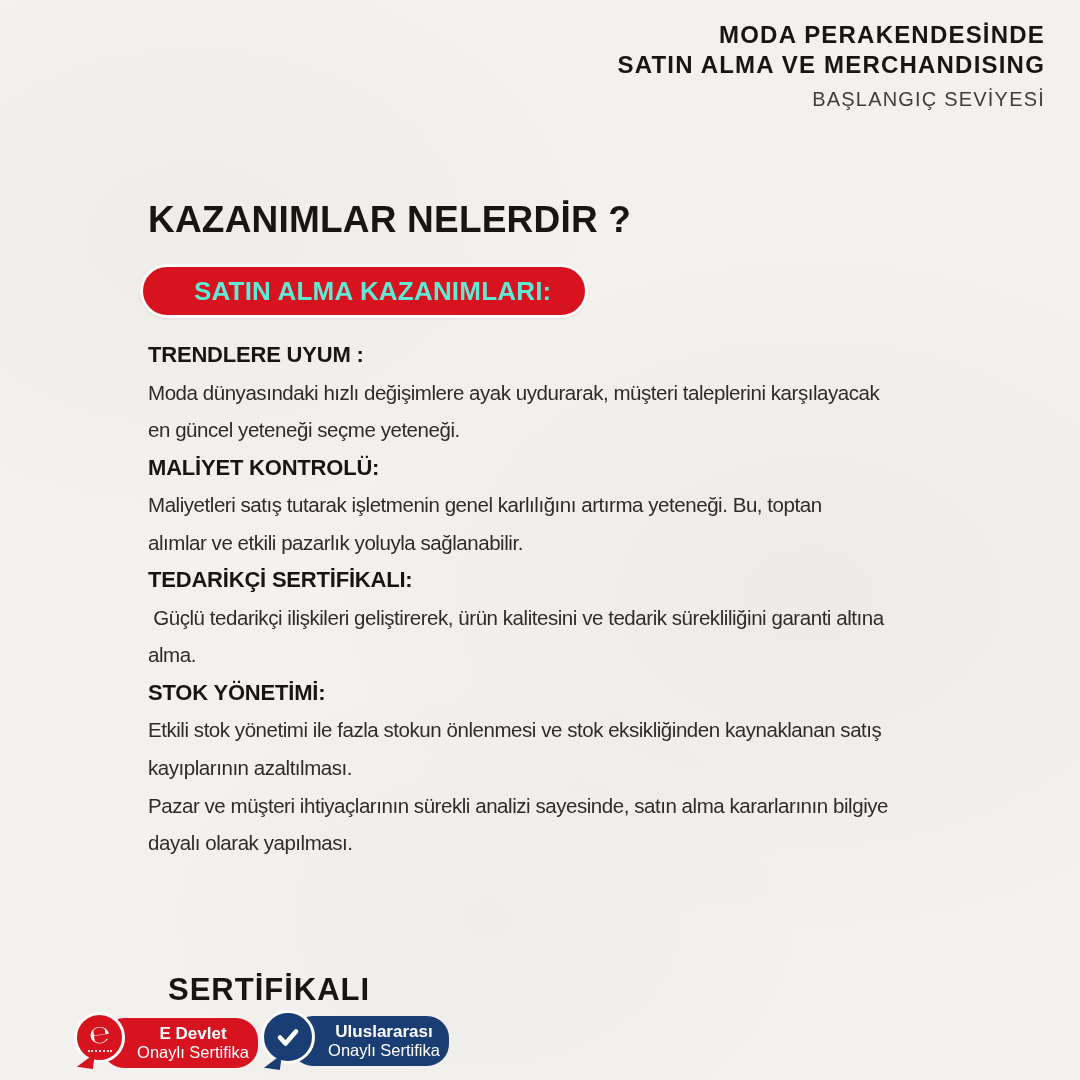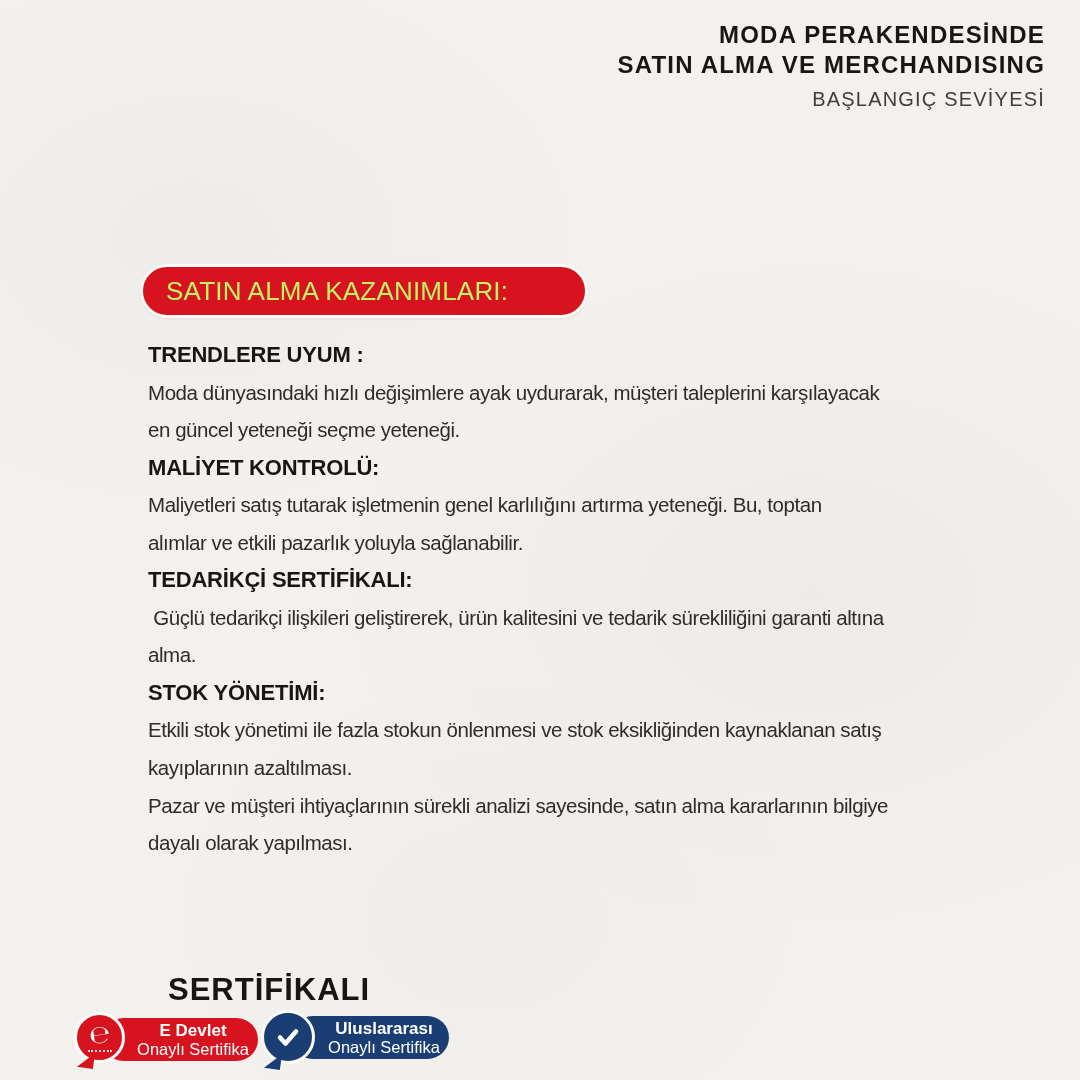--- a/index.html
+++ b/index.html
@@ -41,41 +41,41 @@
     color:var(--heading-text);
   }
   
   .pill{
     position:absolute;left:140px;top:264px;width:448px;height:54px;
     background:var(--red);border:3px solid #fdfcfa;border-radius:30px;
     display:flex;align-items:center;padding-left:23px;
     box-shadow:0 1px 2px rgba(0,0,0,0.08);
   }
   .pill-label{
-    color:#bef264;font-size:26px;font-weight:400;letter-spacing:0.2px;white-space:pre;
+    color:#5eead4;font-size:26px;font-weight:700;letter-spacing:0.2px;white-space:pre;margin-left:28px;
   }
   
   .content{position:absolute;left:148px;top:336px;width:900px;}
   .line{line-height:37.55px;white-space:pre;}
   .sec-heading{
     font-size:22px;font-weight:700;letter-spacing:-0.2px;color:var(--heading-text);
   }
   .sec-body{
     font-size:20.5px;font-weight:400;letter-spacing:-0.45px;color:var(--body-text);
   }
   
   .cert-heading{
     position:absolute;left:168px;top:972px;
     font-size:31px;font-weight:700;letter-spacing:1px;color:var(--heading-text);
   }
   .badge{position:absolute;height:56px;}
   .badge-edevlet{left:74px;top:1012px;width:184px;}
   .badge-intl{left:261px;top:1010px;width:188px;}
   .badge-pill{
-    position:absolute;top:6px;height:43px;border-radius:22px;
+    position:absolute;top:6px;height:50px;border-radius:22px;
     display:flex;flex-direction:column;justify-content:center;align-items:center;
     color:#fff;z-index:1;
   }
   .badge-edevlet .badge-pill{left:28px;width:156px;padding-left:26px;background:var(--red);}
   .badge-intl .badge-pill{left:30px;width:158px;padding-left:28px;background:var(--navy);}
   .badge-title{font-size:17px;font-weight:700;line-height:19px;white-space:pre;}
   .badge-sub{font-size:16.5px;font-weight:400;line-height:19px;white-space:pre;}
   .badge-circle{
     position:absolute;left:0;top:0;border-radius:50%;
     border:3px solid #fdfcfa;z-index:2;
@@ -103,20 +103,21 @@
 <body>
 
 <div class="page">
 
   <header class="header">
     <div class="header-title">MODA PERAKENDESİNDE</div>
     <div class="header-title">SATIN ALMA VE MERCHANDISING</div>
     <div class="header-subtitle">BAŞLANGIÇ SEVİYESİ</div>
   </header>
 
+  <h1 class="main-heading">KAZANIMLAR NELERDİR ?</h1>
 
   <div class="pill">
     <span class="pill-label">SATIN ALMA KAZANIMLARI:</span>
   </div>
 
   <div class="content">
 
     <section>
       <div class="line sec-heading">TRENDLERE UYUM :</div>
       <div class="line sec-body">Moda dünyasındaki hızlı değişimlere ayak uydurarak, müşteri taleplerini karşılayacak</div>

